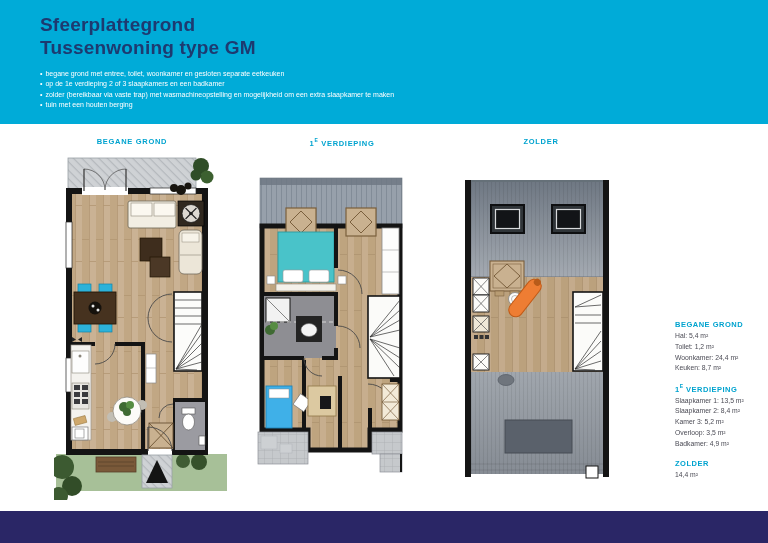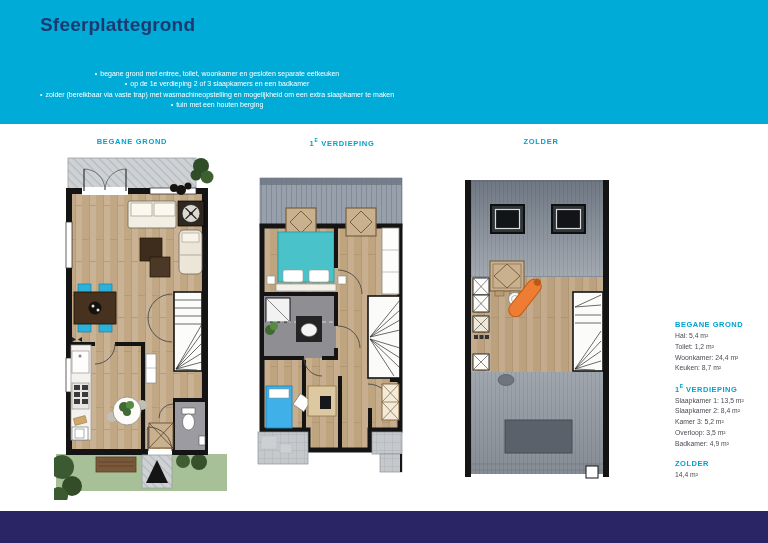--- a/index.html
+++ b/index.html
@@ -1,19 +1,19 @@
 <!DOCTYPE html>
 <html><head>
 <meta charset="utf-8">
 <style>
   html,body{margin:0;padding:0;background:#fff;}
   .page{position:relative;width:768px;height:543px;background:#ffffff;overflow:hidden;
         font-family:"Liberation Sans",sans-serif;-webkit-font-smoothing:antialiased;}
   
-  .band-top{position:absolute;left:0;top:0;width:768px;height:124px;background:#00abd8;text-align:center;}
+  .band-top{position:absolute;left:0;top:0;width:768px;height:124px;background:#00abd8;}
   .title{position:absolute;left:40px;top:13px;margin:0;color:#1d3a70;font-size:19px;
          font-weight:bold;line-height:23px;letter-spacing:0.2px;}
   .title span{display:block;}
   .bullets{position:absolute;left:40px;top:69px;margin:0;padding:0;list-style:none;
            color:#ffffff;font-size:7px;line-height:10.4px;}
   .bullets li{white-space:nowrap;}
   .bullet-dot{margin-right:3px;}
   
   .plan-label{position:absolute;top:137px;transform:translateX(-50%);color:#00a3cf;
               font-size:7.5px;font-weight:bold;text-transform:uppercase;letter-spacing:0.7px;
@@ -37,20 +37,21 @@
   .band-bottom{position:absolute;left:0;top:511px;width:768px;height:32px;background:#2a2666;}
 </style>
 </head>
 <body>
 
 <div class="page">
 
   <div class="band-top">
     <h1 class="title">
       <span>Sfeerplattegrond</span>
+      <span>Tussenwoning type GM</span>
     </h1>
     <ul class="bullets">
       <li><span class="bullet-dot">•</span><span>begane grond met entree, toilet, woonkamer en gesloten separate eetkeuken</span></li>
       <li><span class="bullet-dot">•</span><span>op de 1e verdieping 2 of 3 slaapkamers en een badkamer</span></li>
       <li><span class="bullet-dot">•</span><span>zolder (bereikbaar via vaste trap) met wasmachineopstelling en mogelijkheid om een extra slaapkamer te maken</span></li>
       <li><span class="bullet-dot">•</span><span>tuin met een houten berging</span></li>
     </ul>
   </div>
 
   <div id="label-ground" class="plan-label">Begane grond</div>

